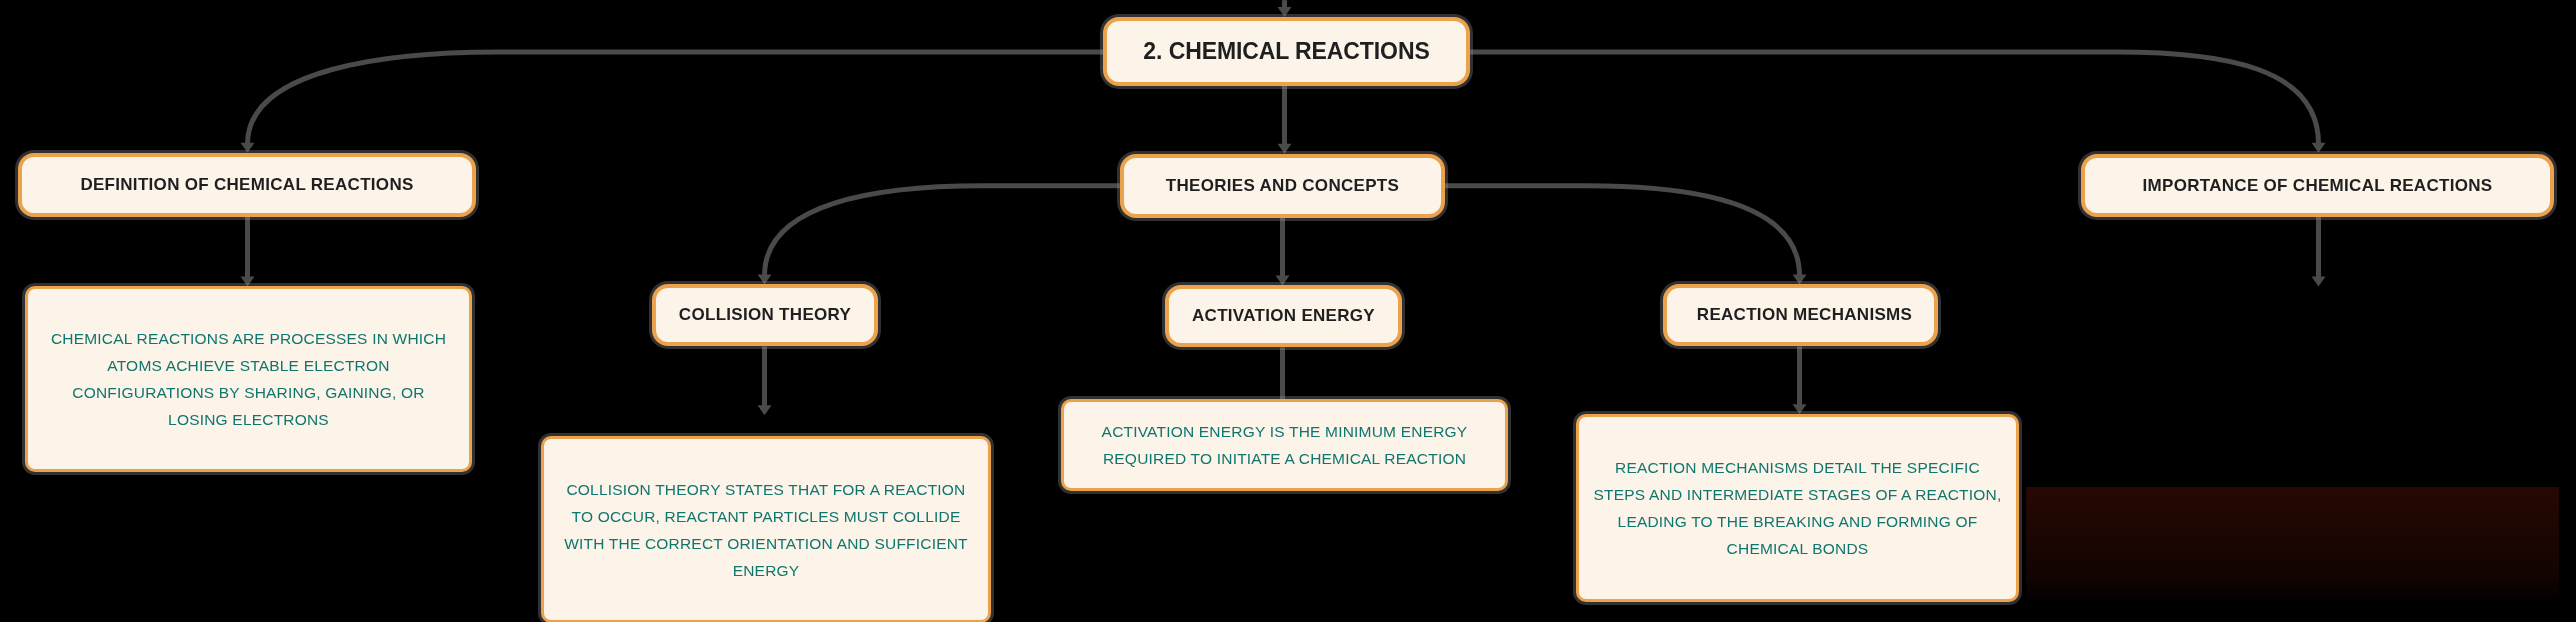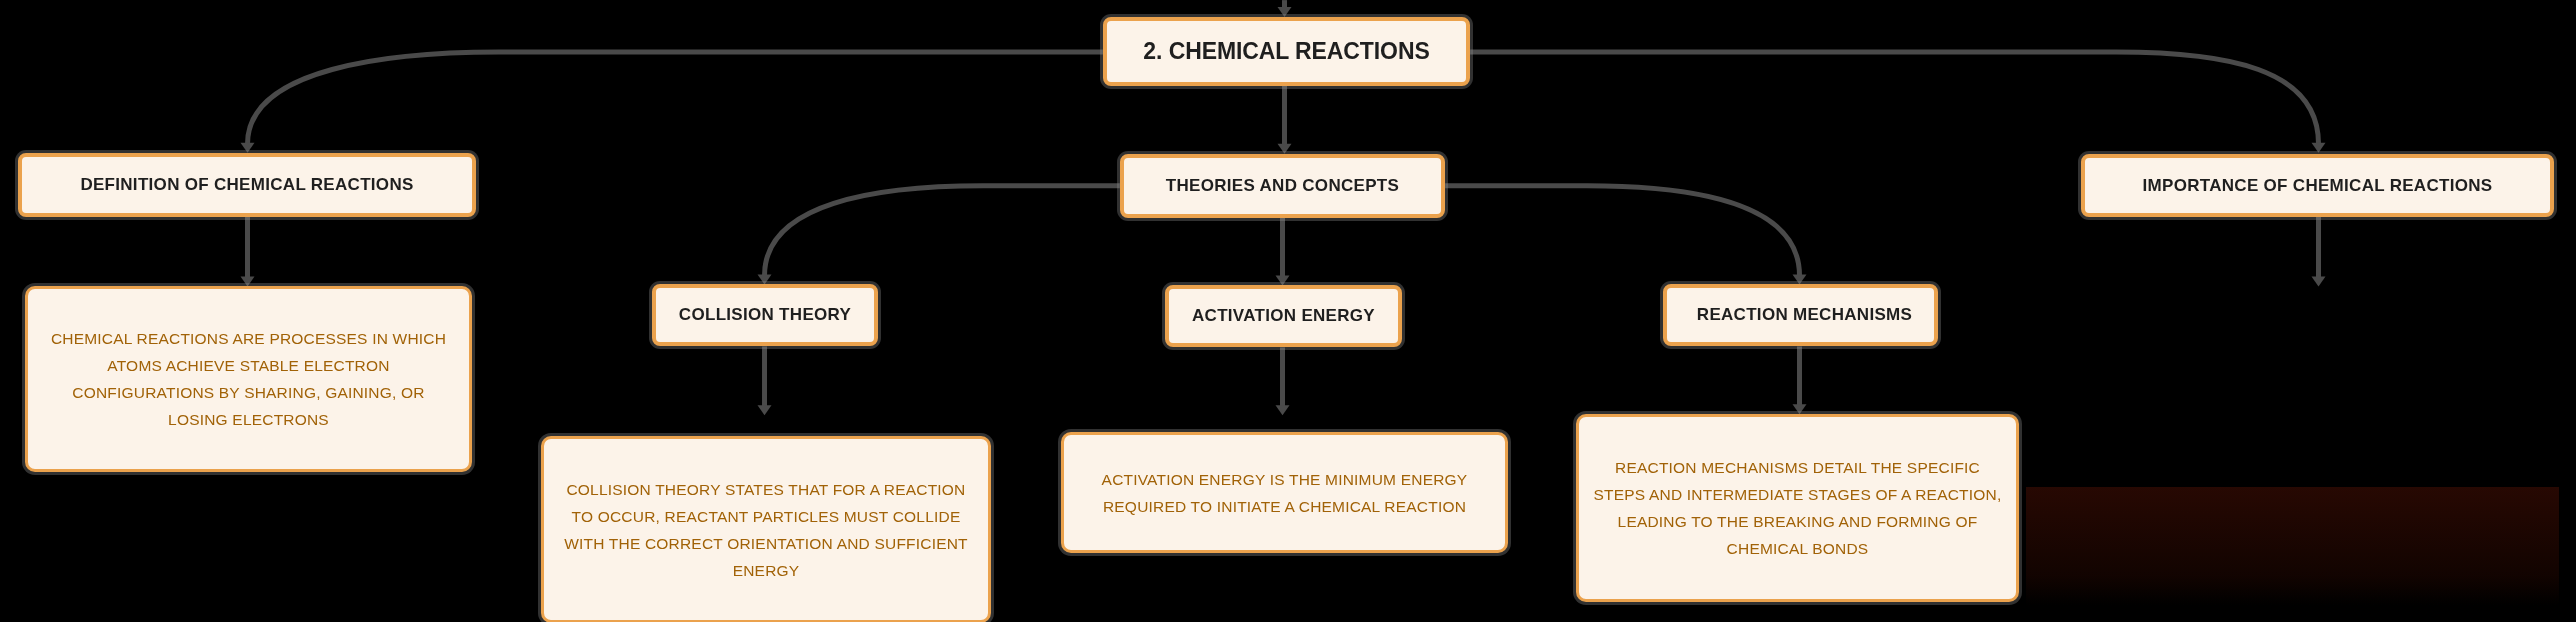--- a/index.html
+++ b/index.html
@@ -10,41 +10,41 @@
   .tint{
     position:absolute;left:2026px;top:487px;width:533px;height:118px;
     background:linear-gradient(to bottom,rgba(46,10,3,0.85),rgba(24,5,1,0.75) 75%,rgba(0,0,0,0));
     pointer-events:none;
   }
   svg.wires{position:absolute;left:0;top:0;}
   svg.wires path{stroke:#4a4a4a;stroke-width:5;fill:none;}
   svg.wires polygon{fill:#4a4a4a;}
   .node,.desc{
     position:absolute;box-sizing:border-box;
-    background:#FCF3E9;border:4px solid #EBA24D;border-radius:8px;
+    background:#FCF3E9;border:4px solid #EBA24D;border-radius:16px;
     display:flex;align-items:center;justify-content:center;text-align:center;
     color:#1f1f1f;box-shadow:0 0 0 3px rgba(140,140,140,0.35);
   }
   .node{font-weight:700;font-size:17px;letter-spacing:0.3px;}
   .root{font-size:23px;letter-spacing:-0.1px;}
   .desc{
     border-width:3px;border-radius:10px;font-weight:400;font-size:15.5px;
-    line-height:27px;letter-spacing:0.2px;white-space:pre-line;color:#a16207;
+    line-height:27px;letter-spacing:0.2px;white-space:pre-line;color:#0f766e;
   }
   
   #n-root {left:1103px;top:17px; width:367px;height:69px;}
   #n-def  {left:18px;  top:153px;width:458px;height:64px;}
   #n-theo {left:1120px;top:154px;width:325px;height:64px;}
   #n-imp  {left:2081px;top:154px;width:473px;height:63px;}
   #n-coll {left:652px; top:284px;width:226px;height:62px;}
   #n-act  {left:1165px;top:285px;width:237px;height:62px;}
   #n-reac {left:1663px;top:284px;width:275px;height:62px;padding-left:8px;}
   #d-def  {left:25px;  top:286px;width:447px;height:186px;}
   #d-coll {left:541px; top:415px;width:450px;height:187px;margin-top:21px;}
-  #d-act  {left:1061px;top:432px;width:447px;height:121px;}
+  #d-act  {left:1061px;top:399px;width:447px;height:92px;}
   #d-reac {left:1576px;top:414px;width:443px;height:188px;}
   #d-imp  {left:2093px;top:286px;width:455px;height:215px;}
 </style>
 </head>
 <body>
 
 <div class="canvas">
 
   <div class="tint"></div>
 

